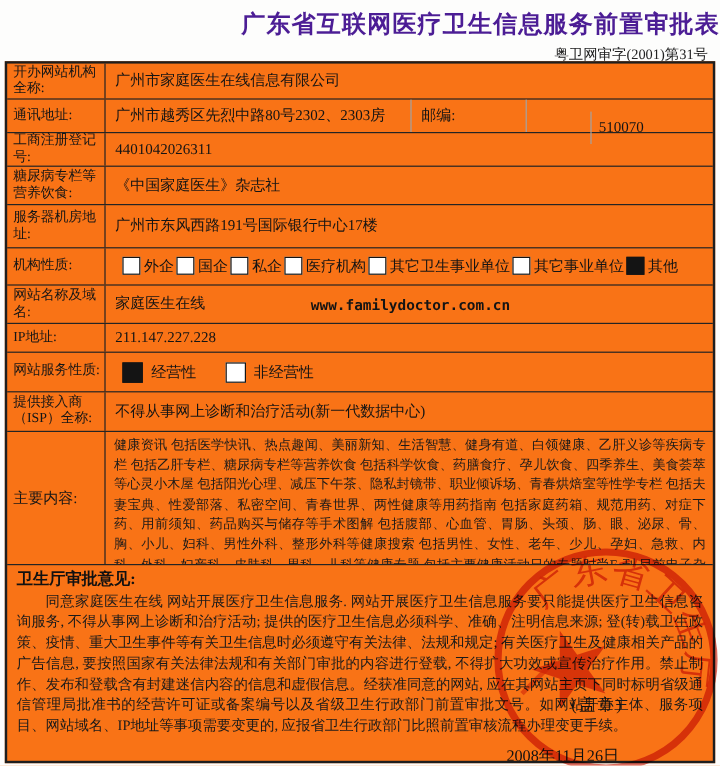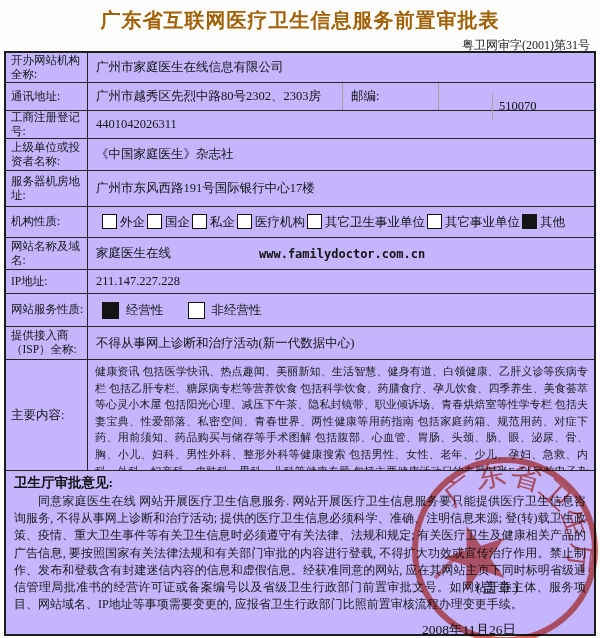--- a/index.html
+++ b/index.html
@@ -3,29 +3,29 @@
 <meta charset="utf-8">
 <style>
   html,body{margin:0;padding:0;}
   body{
     width:600px;height:638px;overflow:hidden;background:#fdfdfc;
     font-family:"Liberation Serif","DejaVu Serif",serif;color:#1c1c1c;
     position:relative;
   }
   .page{position:absolute;inset:0;}
   .doc-title{
-    text-align:center;font-size:20px;font-weight:bold;letter-spacing:1px;
-    margin:7px 0 0 0;color:#a16207;
+    text-align:right;font-size:20px;font-weight:bold;letter-spacing:1px;
+    margin:7px 0 0 0;color:#4c1d95;
   }
   .doc-number{
     text-align:right;font-size:12px;padding:3px 10px 2px 0;color:#222;
   }
   .form-table{
     position:absolute;left:4px;right:4px;top:51px;bottom:2px;
-    border:2px solid #1e1e1e;display:flex;flex-direction:column;background:#c4b5fd;
+    border:2px solid #1e1e1e;display:flex;flex-direction:column;background:#f97316;
   }
   .frow{display:flex;border-bottom:1px solid #242424;flex:0 0 auto;}
   .frow:last-child{border-bottom:none;flex:1 1 auto;}
   .lbl{
     width:82px;flex:0 0 82px;border-right:1px solid #242424;
     font-size:11.5px;line-height:1.18;padding:2px 3px 2px 5px;
     display:flex;align-items:center;box-sizing:border-box;color:#161616;
   }
   .val{
     flex:1 1 auto;font-size:12.5px;display:flex;align-items:center;
@@ -93,21 +93,21 @@
         <div class="subcell b-left" style="flex:0 0 102px;padding-left:6px;margin-top:20px;">510070</div>
       </div>
     </div>
 
     <div class="frow" style="height:27px">
       <div class="lbl">工商注册登记号:</div>
       <div class="val">4401042026311</div>
     </div>
 
     <div class="frow" style="height:31px">
-      <div class="lbl">上级单位或投资者名称:</div>
+      <div class="lbl">糖尿病专栏等营养饮食:</div>
       <div class="val">《中国家庭医生》杂志社</div>
     </div>
 
     <div class="frow" style="height:35px">
       <div class="lbl">服务器机房地址:</div>
       <div class="val">广州市东风西路191号国际银行中心17楼</div>
     </div>
 
     <div class="frow" style="height:30px">
       <div class="lbl">机构性质:</div>

